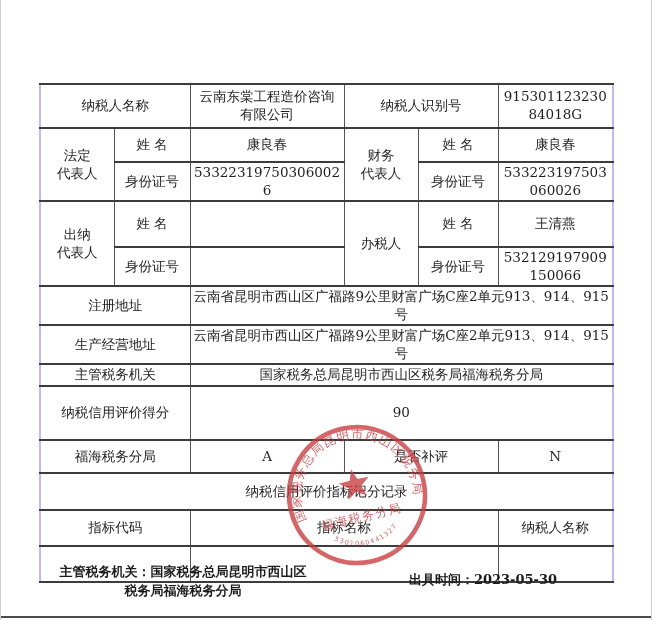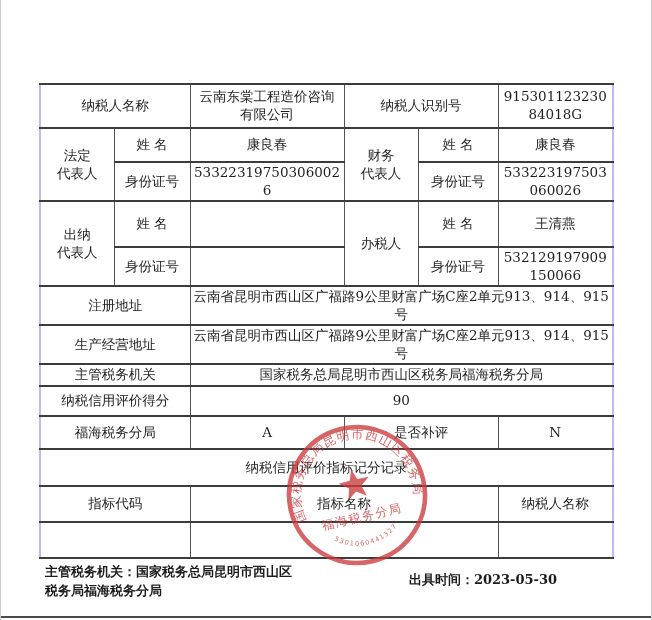--- a/index.html
+++ b/index.html
@@ -57,22 +57,22 @@
     width: 146px; height: 146px;
     opacity: 0.78;
     pointer-events: none;
     transform: rotate(-13deg);
   }
   .footer {
     position: absolute; left: 0; top: 563px; width: 652px;
     font-weight: 700; font-size: 13px; color: #1c1c1c;
   }
   .footer-authority {
-    position: absolute; left: 44px; top: 0; width: 256px;
-    line-height: 1.45;
+    position: absolute; left: 54px; top: 0; width: 256px;
+    text-align: center; line-height: 1.45;
   }
   .footer-date {
     position: absolute; left: 362px; top: 8px; width: 240px;
     text-align: center; white-space: nowrap;
   }
 </style>
 </head>
 <body>
 
 <div class="page">
@@ -130,21 +130,21 @@
       <td colspan="4">云南省昆明市西山区广福路9公里财富广场C座2单元913、914、915号</td>
     </tr>
     <tr style="height:38px">
       <td colspan="2">生产经营地址</td>
       <td colspan="4">云南省昆明市西山区广福路9公里财富广场C座2单元913、914、915号</td>
     </tr>
     <tr style="height:16px">
       <td colspan="2">主管税务机关</td>
       <td colspan="4">国家税务总局昆明市西山区税务局福海税务分局</td>
     </tr>
-    <tr style="height:30px">
+    <tr style="height:54px">
       <td colspan="2">纳税信用评价得分</td>
       <td colspan="4">90</td>
     </tr>
     <tr style="height:33px">
       <td colspan="2">福海税务分局</td>
       <td>A</td>
       <td colspan="2">是否补评</td>
       <td>N</td>
     </tr>
     <tr style="height:37px">

